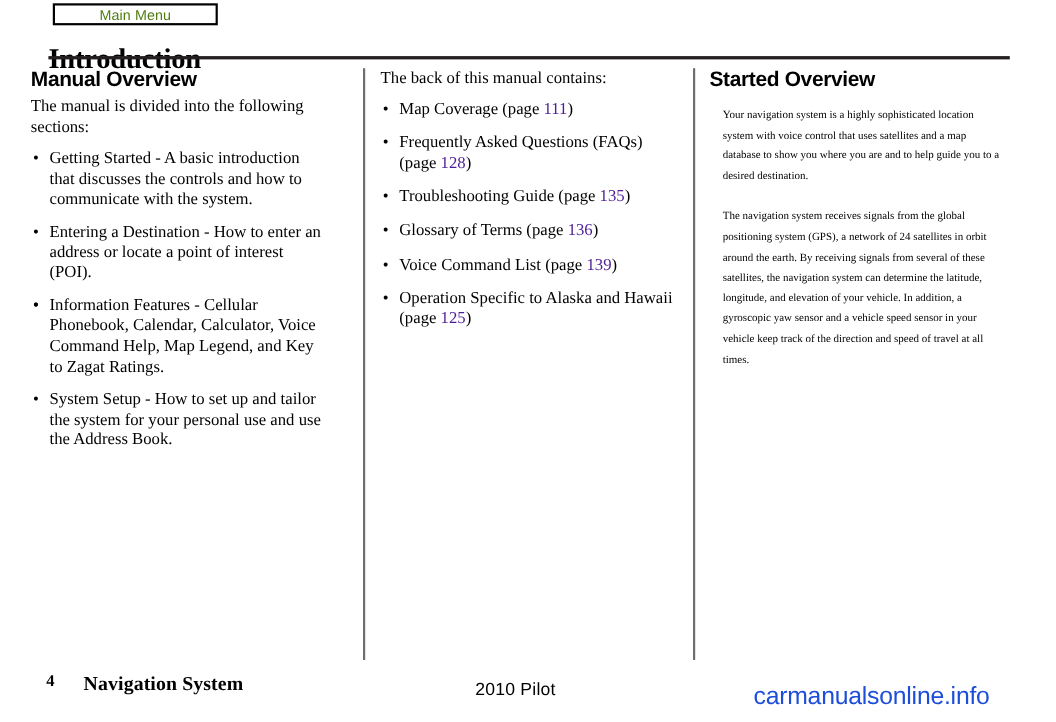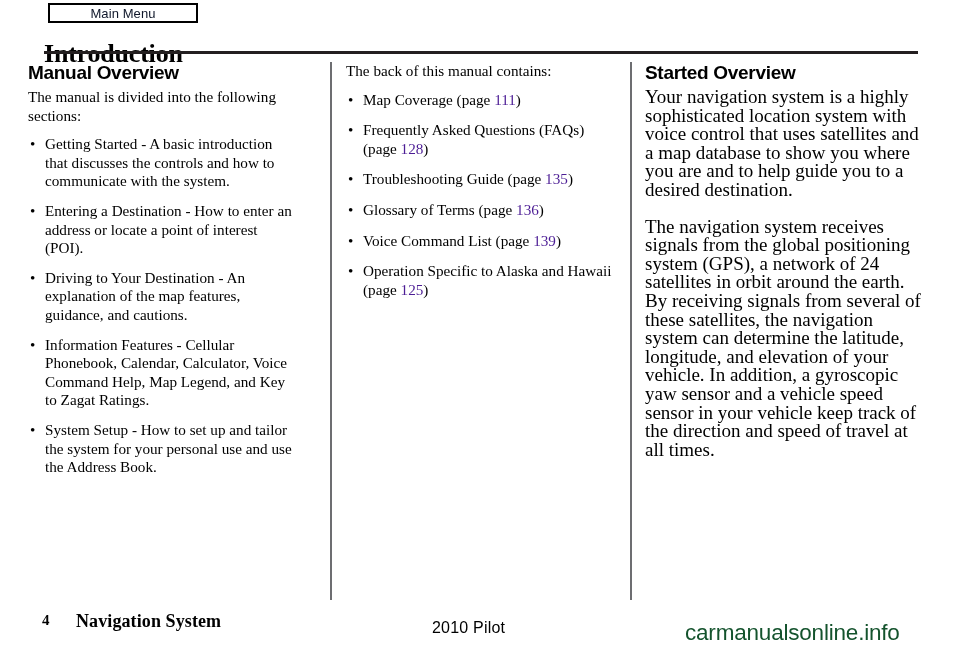--- a/index.html
+++ b/index.html
@@ -26,21 +26,21 @@
     border: 2px solid #000;
     box-sizing: border-box;
     background: #ffffff;
     display: flex;
     align-items: center;
     justify-content: center;
     font-family: "Liberation Sans", "DejaVu Sans", sans-serif;
     font-size: 13px;
     line-height: 1;
     letter-spacing: 0.1px;
-    color: #0f172a;
+    color: #4d7c0f;
   }
 
   
   #page-title {
     position: absolute;
     left: 44px;
     top: 22px;
     font-family: "Liberation Serif", "DejaVu Serif", serif;
     font-weight: bold;
     font-size: 26px;
@@ -82,23 +82,23 @@
     font-weight: bold;
     font-size: 19px;
     line-height: 22px;
     margin: 0 0 4px 0;
     letter-spacing: -0.3px;
   }
 
   
   .body-text {
     font-family: "Liberation Serif", "DejaVu Serif", serif;
-    font-size: 19px;
-    line-height: 18.6px;
-    margin: 0;
+    font-size: 10px;
+    line-height: 18.6px;
+    margin: 12px;
   }
   .body-text + .body-text { margin-top: 18px; }
 
   .intro-line {
     font-family: "Liberation Serif", "DejaVu Serif", serif;
     font-size: 15.2px;
     line-height: 18.6px;
     margin: 0 0 10px 0;
   }
 
@@ -159,21 +159,21 @@
     line-height: 24px;
     letter-spacing: 0.2px;
   }
   #watermark {
     position: absolute;
     left: 685px;
     top: 620px;
     font-family: "Liberation Sans", "DejaVu Sans", sans-serif;
     font-size: 22.5px;
     line-height: 26px;
-    color: #14532d;
+    color: #1d4ed8;
     letter-spacing: -0.2px;
     white-space: nowrap;
   }
 </style>
 </head>
 <body>
 
 <div id="main-menu-button">
   <span>Main Menu</span>
 </div>
@@ -194,21 +194,20 @@
     <li>
       <span class="bullet-dot">•</span>
       <span>Getting Started - A basic introduction that discusses the controls and how to communicate with the system.</span>
     </li>
     <li>
       <span class="bullet-dot">•</span>
       <span>Entering a Destination - How to enter an address or locate a point of interest (POI).</span>
     </li>
     <li>
       <span class="bullet-dot">•</span>
-      <span>Driving to Your Destination - An explanation of the map features, guidance, and cautions.</span>
     </li>
     <li>
       <span class="bullet-dot">•</span>
       <span>Information Features - Cellular Phonebook, Calendar, Calculator, Voice Command Help, Map Legend, and Key to Zagat Ratings.</span>
     </li>
     <li>
       <span class="bullet-dot">•</span>
       <span>System Setup - How to set up and tailor the system for your personal use and use the Address Book.</span>
     </li>
   </ul>

